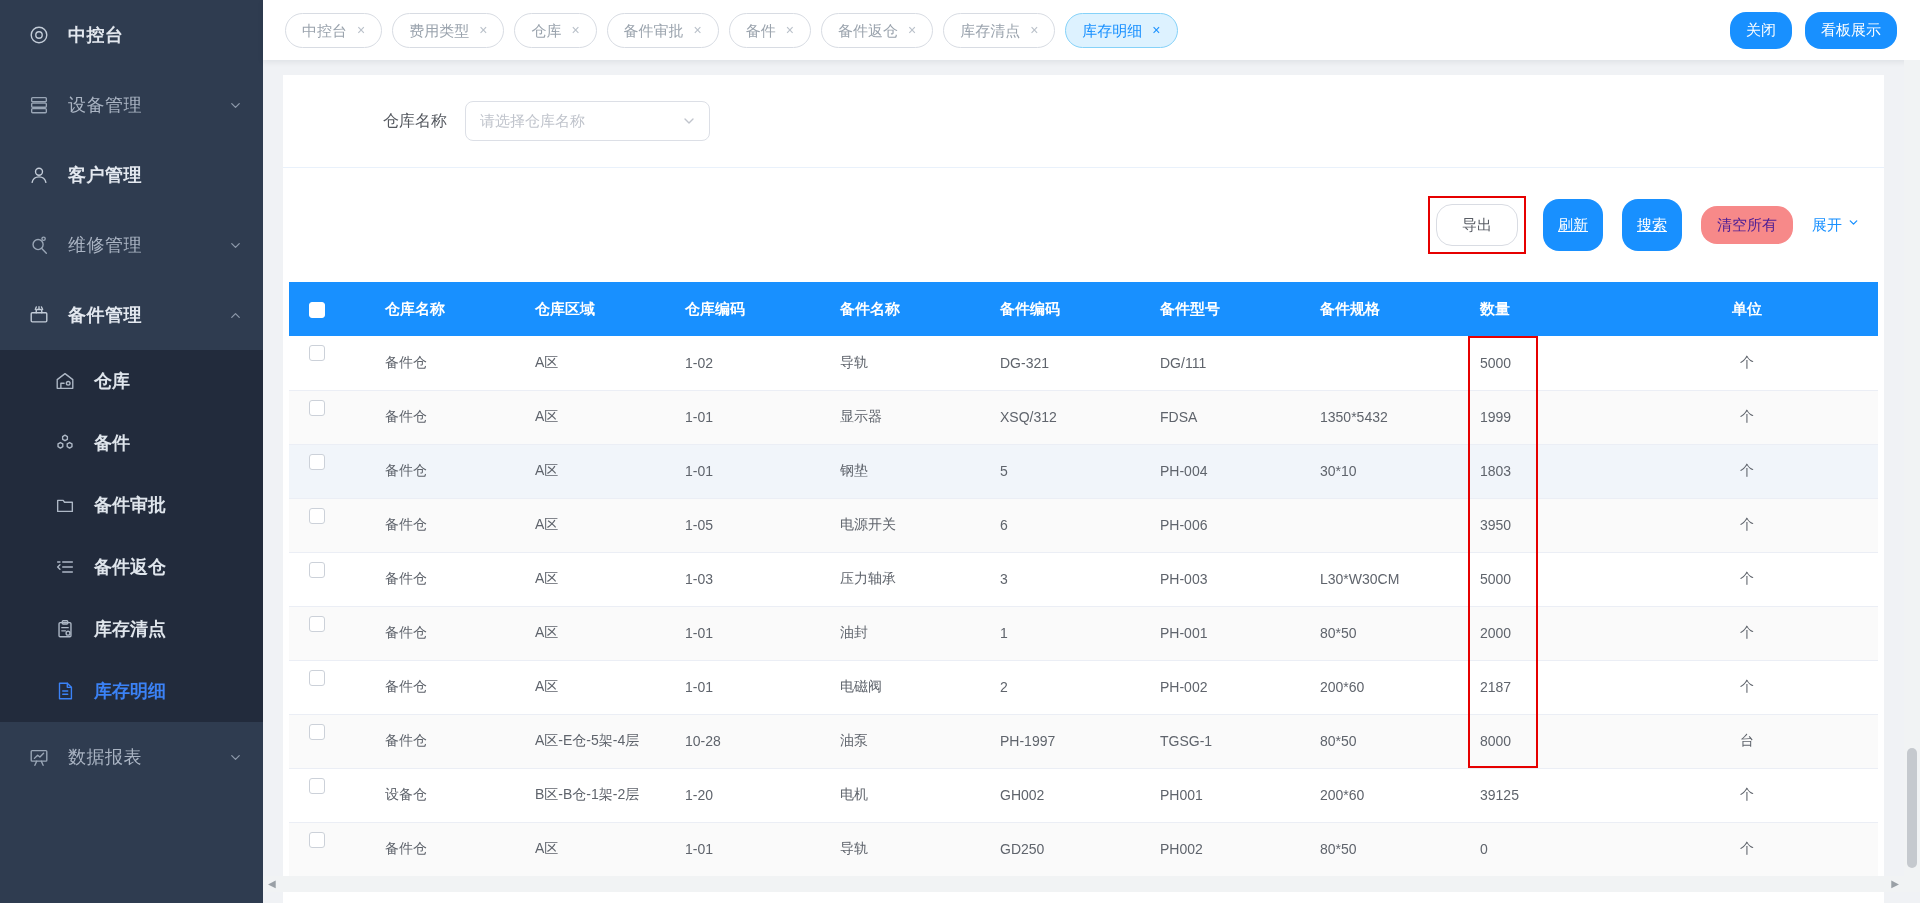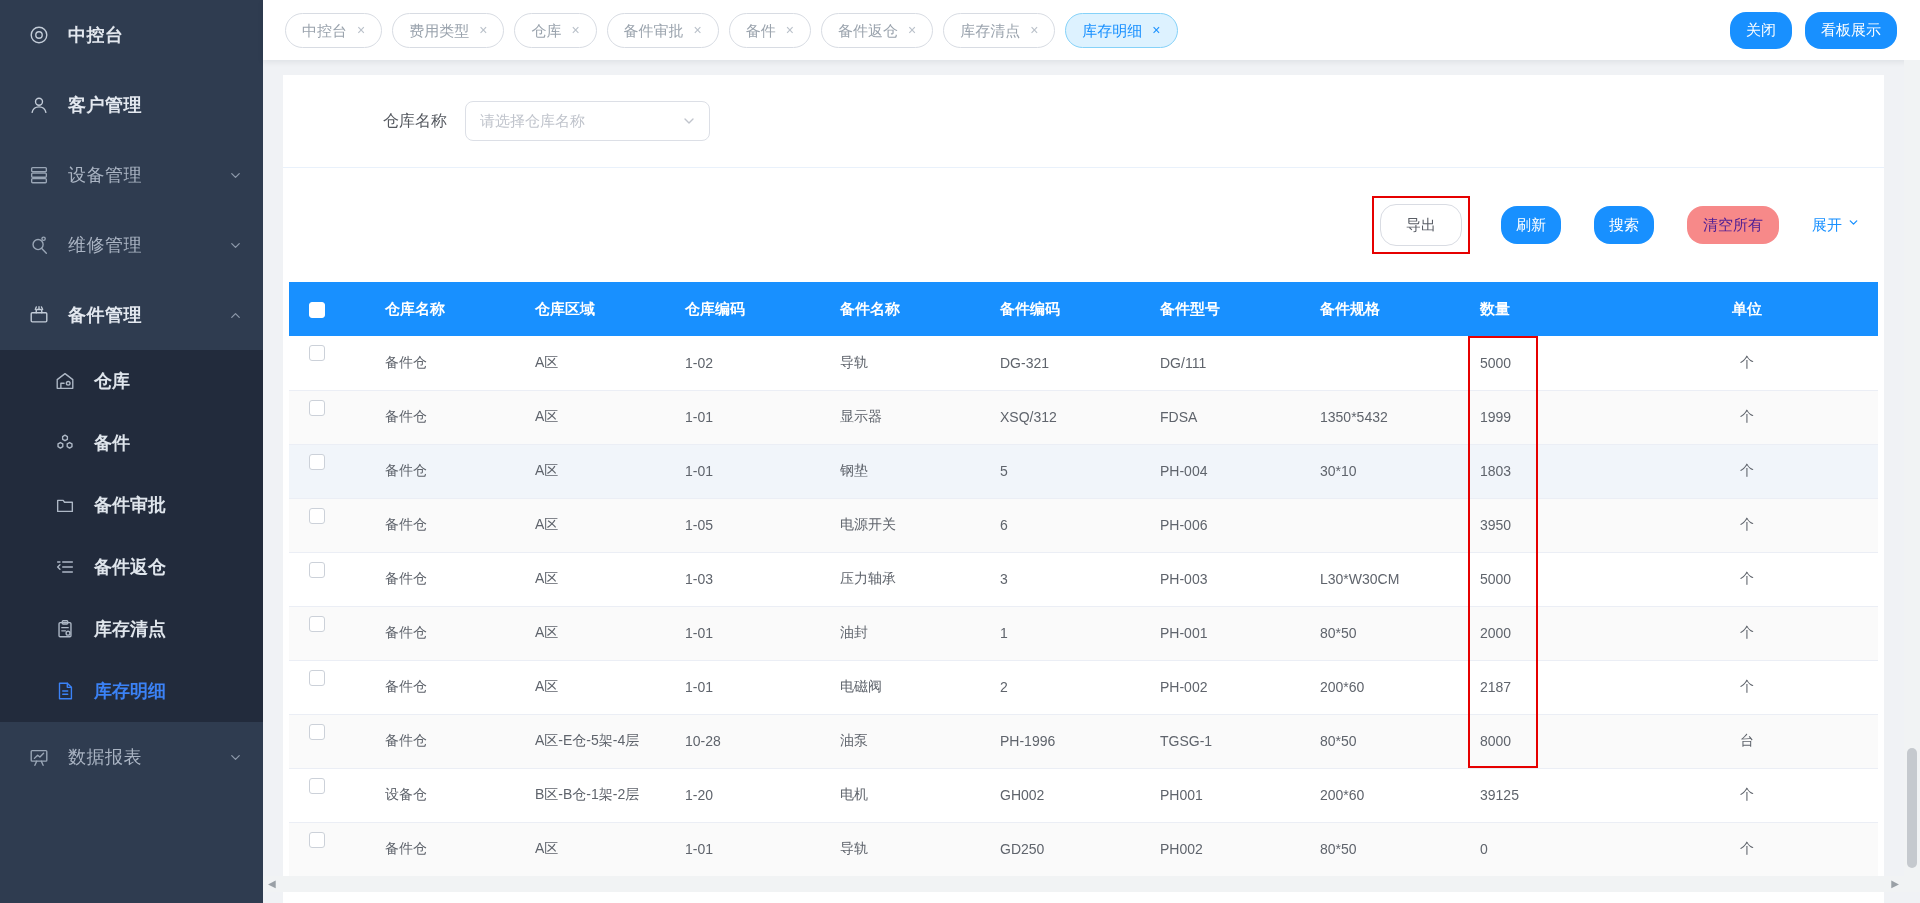--- a/index.html
+++ b/index.html
@@ -50,27 +50,27 @@
 
   .filter-row{ height:93px; display:flex; align-items:center; padding-left:100px;
     border-bottom:1px solid #e9f1fb;}
   .filter-label{ font-size:16px; color:#54585f; margin-right:18px;}
   .select{ width:245px; height:40px; border:1px solid #dcdfe6; border-radius:8px;
     display:flex; align-items:center; padding:0 12px 0 14px; cursor:pointer; background:#fff;}
   .select .ph{ flex:1; color:#c0c4cc; font-size:15px;}
   .select .chev{ color:#c0c4cc;}
 
   .toolbar{ height:114px; display:flex; align-items:center; justify-content:flex-end;
-    gap:33px; padding-right:24px;}
+    gap:19px; padding-right:24px;}
   .btn.plain{ background:#fff; border:1px solid #d9dce3; color:#5a5e66;
     height:42px; width:82px;}
   .export-wrap{ position:relative; margin-right:6px;}
   .annot-box{ position:absolute; border:2px solid var(--annot); pointer-events:none;}
   .export-wrap .annot-box{ left:-8px; top:-8px; right:-8px; bottom:-8px;}
-  .btn.sm{ height:38px; padding:0 15px;}
+  .btn.sm{ height:52px; padding:0 15px;text-decoration:underline;}
   .btn.danger{ background:var(--danger); color:#4c1d95; height:38px; padding:0 16px;}
   .expand-link{ color:var(--accent); font-size:15px; display:flex; align-items:flex-start;
     gap:5px; cursor:pointer; text-decoration:none;}
   .expand-link .chev{ color:var(--accent);}
 
   .table-wrap{ margin:0 6px; position:relative;}
   table{ width:1589px; border-collapse:collapse; table-layout:fixed;}
   thead th{ background:var(--accent); color:#fff; font-size:15px; font-weight:700;
     height:54px; text-align:left; padding-left:40px;}
   thead th.cbcol, td.cbcol{ padding-left:0; text-align:center;}
@@ -105,43 +105,43 @@
   <aside class="sidebar">
       <div class="side-item emph">
         <span class="icn ">
           <svg viewBox="0 0 24 24" width="22" height="22" fill="none" stroke="currentColor" stroke-width="1.5" stroke-linecap="round" stroke-linejoin="round">
             <circle cx="12" cy="12" r="8.5"></circle>
             <circle cx="12" cy="12" r="3.5"></circle>
           </svg>
         </span>
         <span class="lbl">中控台</span>
       </div>
-      <div class="side-item emph">
-        <span class="icn ">
-          <svg viewBox="0 0 24 24" width="22" height="22" fill="none" stroke="currentColor" stroke-width="1.5" stroke-linecap="round" stroke-linejoin="round">
-            <circle cx="12" cy="8.5" r="3.8"></circle>
-            <path d="M4.5 20c.8-3.8 3.8-6 7.5-6s6.7 2.2 7.5 6"></path>
-          </svg>
-        </span>
-        <span class="lbl">客户管理</span>
-      </div>
       <div class="side-item">
         <span class="icn ">
           <svg viewBox="0 0 24 24" width="22" height="22" fill="none" stroke="currentColor" stroke-width="1.5" stroke-linecap="round" stroke-linejoin="round">
             <rect x="4" y="4" width="16" height="4.4" rx="1"></rect>
             <rect x="4" y="10" width="16" height="4.4" rx="1"></rect>
             <rect x="4" y="16" width="16" height="4.4" rx="1"></rect>
           </svg>
         </span>
         <span class="lbl">设备管理</span>
         <span class="chev ">
           <svg width="15" height="15" viewBox="0 0 24 24" fill="none" stroke="currentColor" stroke-width="2" stroke-linecap="round" stroke-linejoin="round">
             <path d="M6 9l6 6 6-6"></path>
           </svg>
         </span>
+      </div>
+      <div class="side-item emph">
+        <span class="icn ">
+          <svg viewBox="0 0 24 24" width="22" height="22" fill="none" stroke="currentColor" stroke-width="1.5" stroke-linecap="round" stroke-linejoin="round">
+            <circle cx="12" cy="8.5" r="3.8"></circle>
+            <path d="M4.5 20c.8-3.8 3.8-6 7.5-6s6.7 2.2 7.5 6"></path>
+          </svg>
+        </span>
+        <span class="lbl">客户管理</span>
       </div>
       <div class="side-item">
         <span class="icn ">
           <svg viewBox="0 0 24 24" width="22" height="22" fill="none" stroke="currentColor" stroke-width="1.5" stroke-linecap="round" stroke-linejoin="round">
             <circle cx="11" cy="11.5" r="5.5"></circle>
             <path d="M15 15.8 20 21"></path>
             <circle cx="17" cy="5.2" r="1.8"></circle>
           </svg>
         </span>
         <span class="lbl">维修管理</span>
@@ -420,21 +420,21 @@
                   <td>200*60</td>
                   <td>2187</td>
                   <td class="ctr">个</td>
                 </tr>
                 <tr class="">
                   <td class="cbcol"><span class="cb"></span></td>
                   <td>备件仓</td>
                   <td>A区-E仓-5架-4层</td>
                   <td>10-28</td>
                   <td>油泵</td>
-                  <td>PH-1996</td>
+                  <td>PH-1997</td>
                   <td>TGSG-1</td>
                   <td>80*50</td>
                   <td>8000</td>
                   <td class="ctr">台</td>
                 </tr>
                 <tr class="">
                   <td class="cbcol"><span class="cb"></span></td>
                   <td>设备仓</td>
                   <td>B区-B仓-1架-2层</td>
                   <td>1-20</td>

